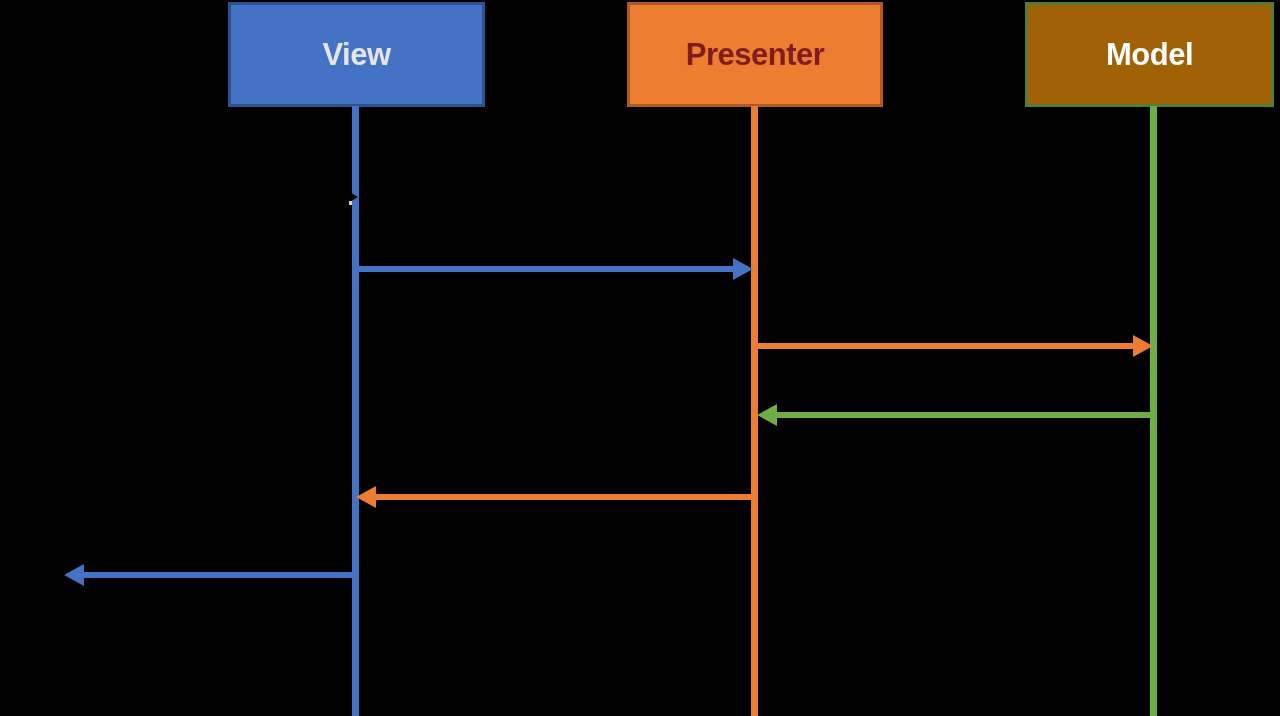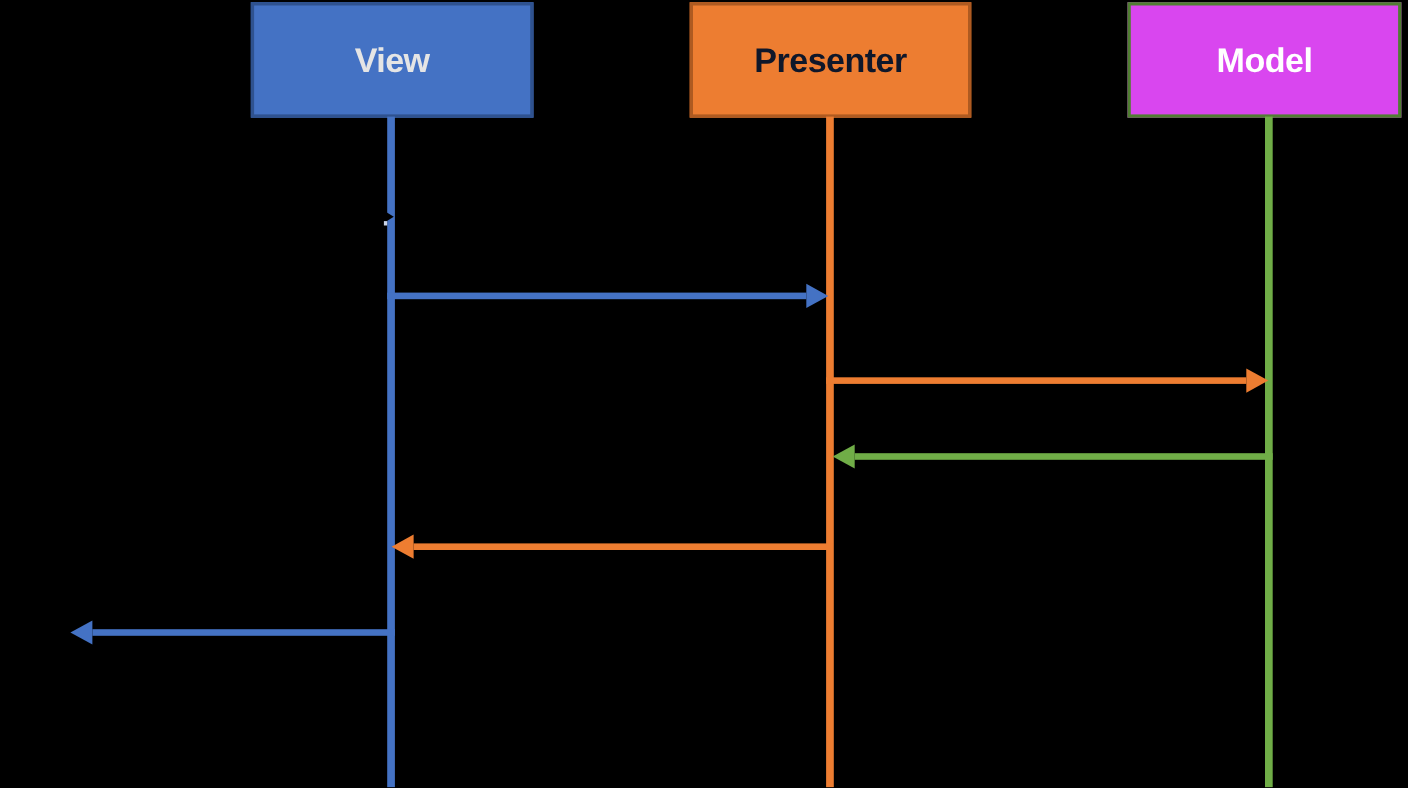--- a/index.html
+++ b/index.html
@@ -96,24 +96,24 @@
 </head>
 <body>
 
 <div class="canvas">
 
   <div class="actor-box" id="actor-view" style="background-color: rgb(68, 114, 196); border-color: rgb(47, 82, 143);">
     <span class="actor-label" style="color: #e5e5e5;">View</span>
   </div>
 
   <div class="actor-box" id="actor-presenter" style="background-color: rgb(237, 125, 49); border-color: rgb(174, 90, 33);">
-    <span class="actor-label" style="color: #0f172a; text-align: center;">Presenter</span>
+    <span class="actor-label" style="color: #7f1d1d; text-align: center;">Presenter</span>
   </div>
 
-  <div class="actor-box" id="actor-model" style="background-color: #d946ef; border-color: rgb(80, 126, 50);">
+  <div class="actor-box" id="actor-model" style="background-color: #a16207; border-color: rgb(80, 126, 50);">
     <span class="actor-label" style="color: rgb(255, 255, 255);">Model</span>
   </div>
 
   <div class="lifeline" id="lifeline-view" style="background-color: rgb(68, 114, 196);"></div>
   <div class="lifeline" id="lifeline-presenter" style="background-color: rgb(237, 125, 49);"></div>
   <div class="lifeline" id="lifeline-model" style="background-color: rgb(112, 173, 71);"></div>
 
   <div id="lifeline-notch"></div>
   <div id="notch-speck"></div>
 

